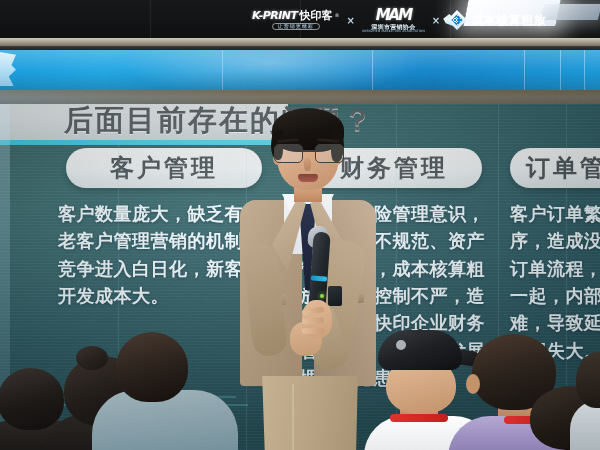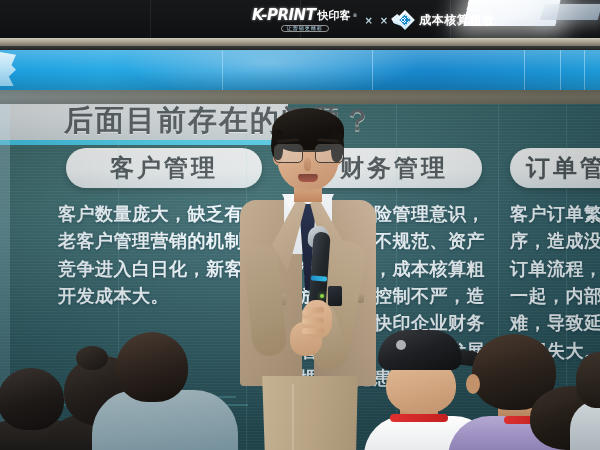--- a/index.html
+++ b/index.html
@@ -28,21 +28,21 @@
     background:linear-gradient(100deg,#1b9ede 0%,#25a8e4 18%,#1a93d4 48%,#1787cc 72%,#1d9ad8 100%);
     overflow:hidden;}
   .banner:after{content:"";position:absolute;inset:0;
     background:linear-gradient(180deg,rgba(255,255,255,.22),rgba(255,255,255,0) 52%,rgba(0,0,0,.16));}
   .banner-glow{position:absolute;left:120px;top:-22px;width:300px;height:70px;
     background:radial-gradient(ellipse at center,rgba(255,255,255,.35),rgba(255,255,255,0) 70%);}
   .ban-seam{position:absolute;top:0;width:1px;height:40px;background:rgba(190,230,255,.5);}
   .logo-row{position:absolute;left:252px;top:4px;display:flex;align-items:center;gap:7px;height:32px;z-index:3;}
   .lg{display:flex;flex-direction:column;align-items:center;line-height:1;}
   .lg-main{display:flex;align-items:center;gap:2px;}
-  .kp-k{font-size:15px;font-weight:bold;color:#fff;font-style:italic;letter-spacing:-.5px;
+  .kp-k{font-size:11px;font-weight:bold;color:#fff;font-style:italic;letter-spacing:-.5px;
     text-shadow:0 0 3px rgba(255,255,255,.6);}
   .kp-cn{font-size:11px;font-weight:bold;color:#fff;}
   .kp-r{font-size:5px;color:#dff3ff;vertical-align:super;}
   .kp-sub{margin-top:2px;font-size:5px;color:#bfe6fa;border:1px solid rgba(255,255,255,.55);
     border-radius:7px;padding:0 5px;letter-spacing:1px;white-space:nowrap;}
   .xmark{font-size:10px;color:#cfeaf9;font-weight:bold;opacity:.9;}
   .mk-glyph{font-size:15px;font-weight:bold;color:#fff;letter-spacing:-2px;
     text-shadow:0 0 3px rgba(255,255,255,.55);font-style:italic;}
   .mk-cn{margin-top:1px;font-size:6px;color:#eaf7ff;font-weight:bold;letter-spacing:.3px;white-space:nowrap;}
   .mk-en{font-size:3px;color:#a9d7ef;letter-spacing:.2px;white-space:nowrap;}
@@ -291,20 +291,25 @@
   <div class="logo-row">
     <div class="lg">
       <div class="lg-main">
         <span class="kp-k">K-PRINT</span>
         <span class="kp-cn">快印客</span>
         <span class="kp-r">®</span>
       </div>
       <div class="kp-sub">让营销更精彩</div>
     </div>
     <span class="xmark">×</span>
+    <div class="lg">
+      <span class="mk-glyph">MAM</span>
+      <span class="mk-cn">深圳市营销协会</span>
+      <span class="mk-en">SHENZHEN MARKETING ASSOCIATION</span>
+    </div>
     <span class="xmark">×</span>
     <div class="dz-wrap">
       <span class="dz-mark">
         <span class="dz-wing"></span>
           <span class="dz-dia"></span>
       </span>
       <span class="dz-cn">成本核算粗放</span>
     </div>
   </div>
 

